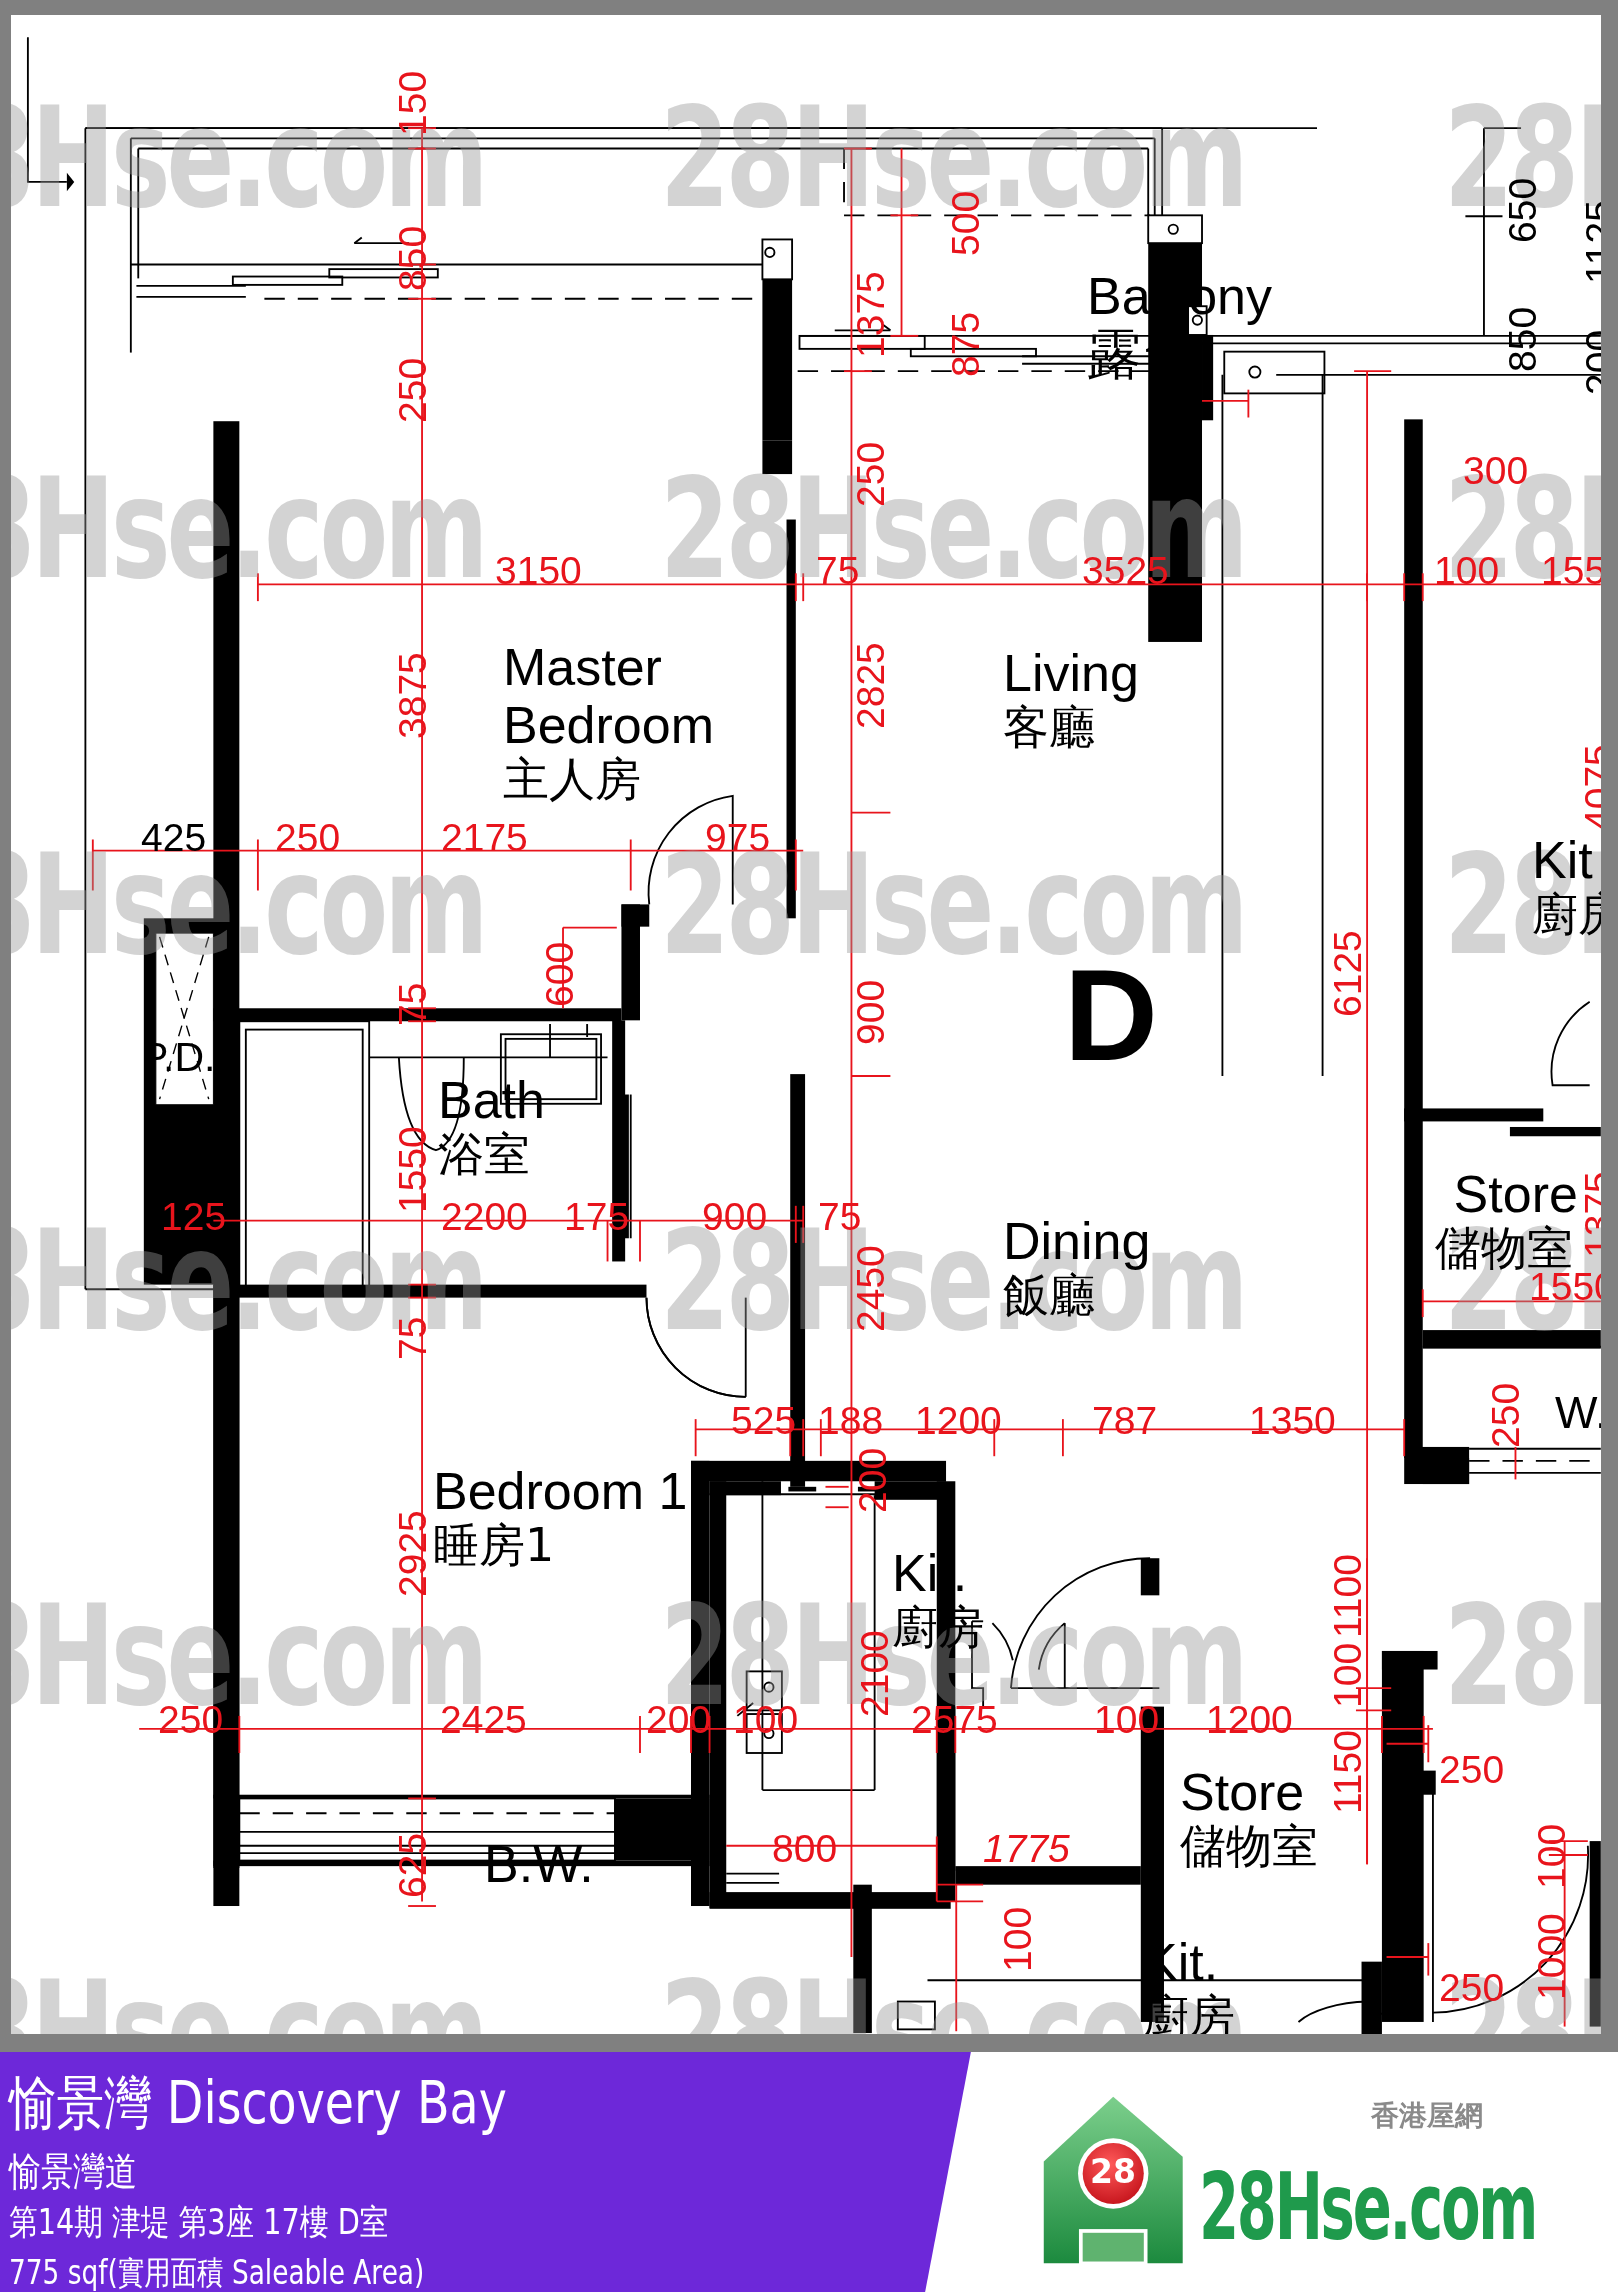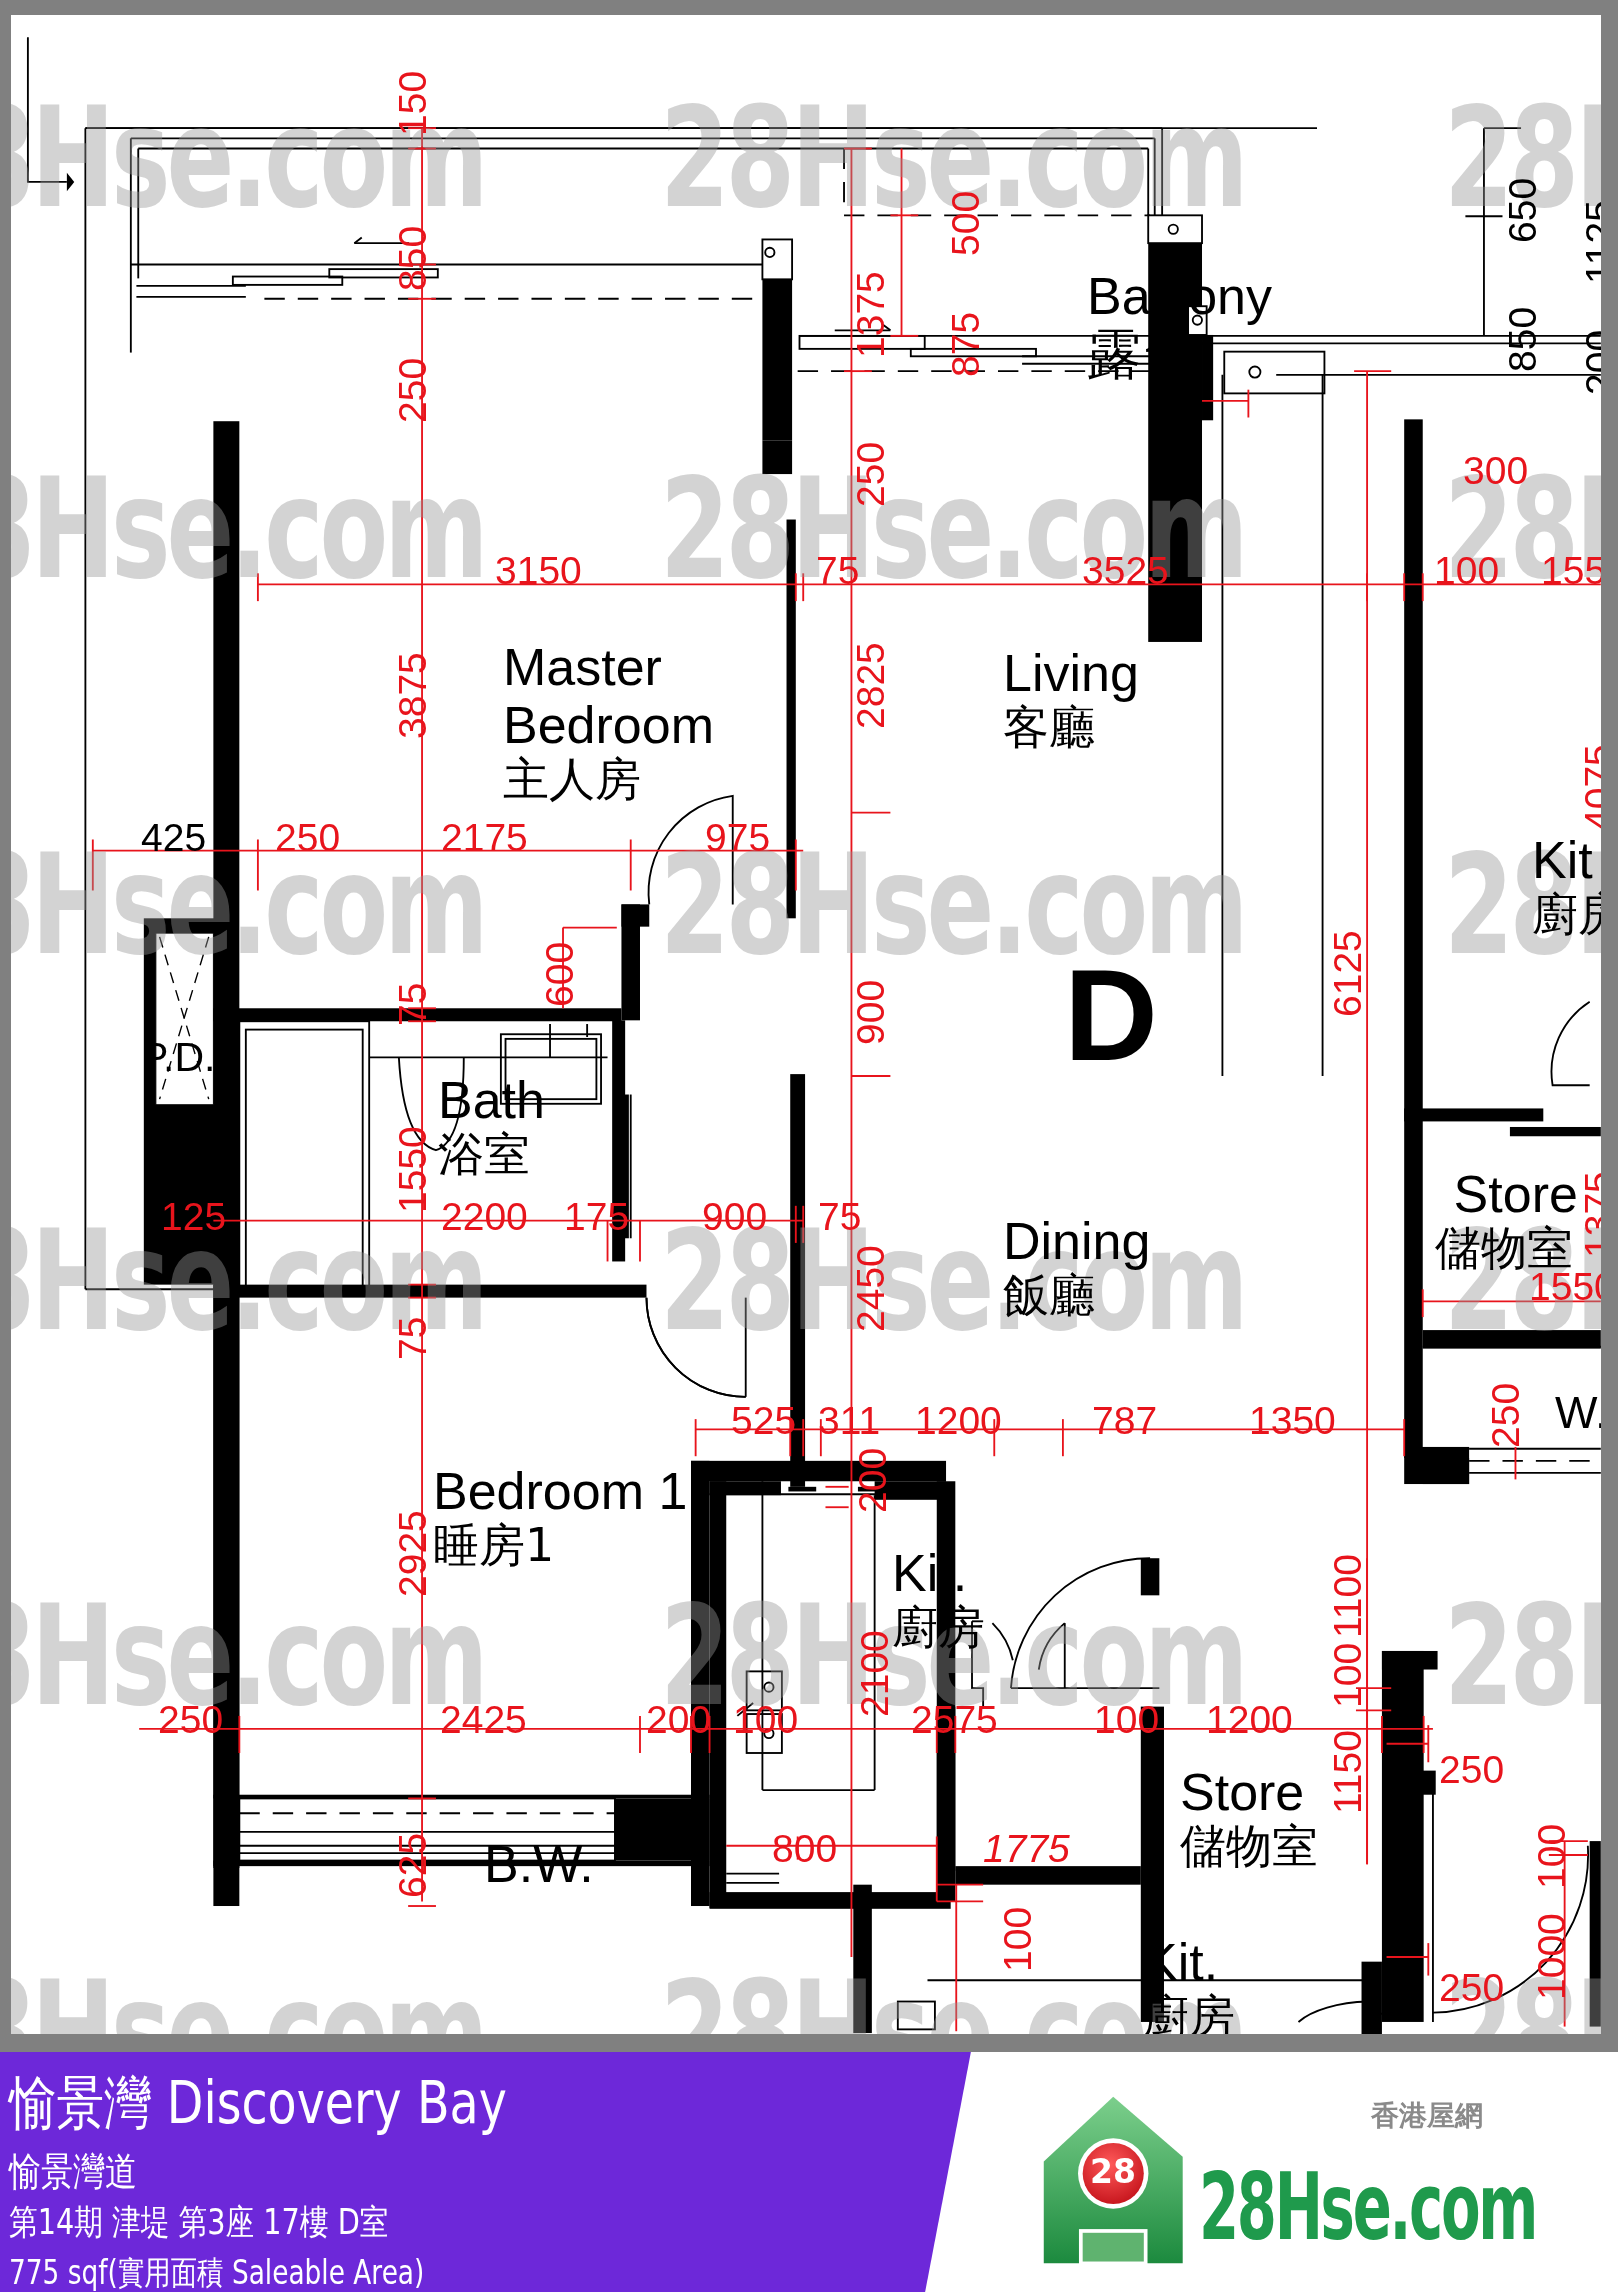--- a/index.html
+++ b/index.html
@@ -555,21 +555,21 @@
   <div class="dim" style="left:264px;top:803px;">250</div>
   <div class="dim" style="left:430px;top:803px;">2175</div>
   <div class="dim" style="left:694px;top:803px;">975</div>
   <div class="dim" style="left:150px;top:1182px;">125</div>
   <div class="dim" style="left:430px;top:1182px;">2200</div>
   <div class="dim" style="left:553px;top:1182px;">175</div>
   <div class="dim" style="left:691px;top:1182px;">900</div>
   <div class="dim" style="left:807px;top:1182px;">75</div>
   <div class="dim" style="left:1518px;top:1252px;">1550</div>
   <div class="dim" style="left:720px;top:1386px;">525</div>
-  <div class="dim" style="left:807px;top:1386px;">311</div>
+  <div class="dim" style="left:807px;top:1386px;">188</div>
   <div class="dim" style="left:904px;top:1386px;">1200</div>
   <div class="dim" style="left:1081px;top:1386px;">787</div>
   <div class="dim" style="left:1238px;top:1386px;">1350</div>
   <div class="dim" style="left:147px;top:1685px;">250</div>
   <div class="dim" style="left:429px;top:1685px;">2425</div>
   <div class="dim" style="left:635px;top:1685px;">200</div>
   <div class="dim" style="left:722px;top:1685px;">100</div>
   <div class="dim" style="left:900px;top:1685px;">2575</div>
   <div class="dim" style="left:1083px;top:1685px;">100</div>
   <div class="dim" style="left:1195px;top:1685px;">1200</div>

